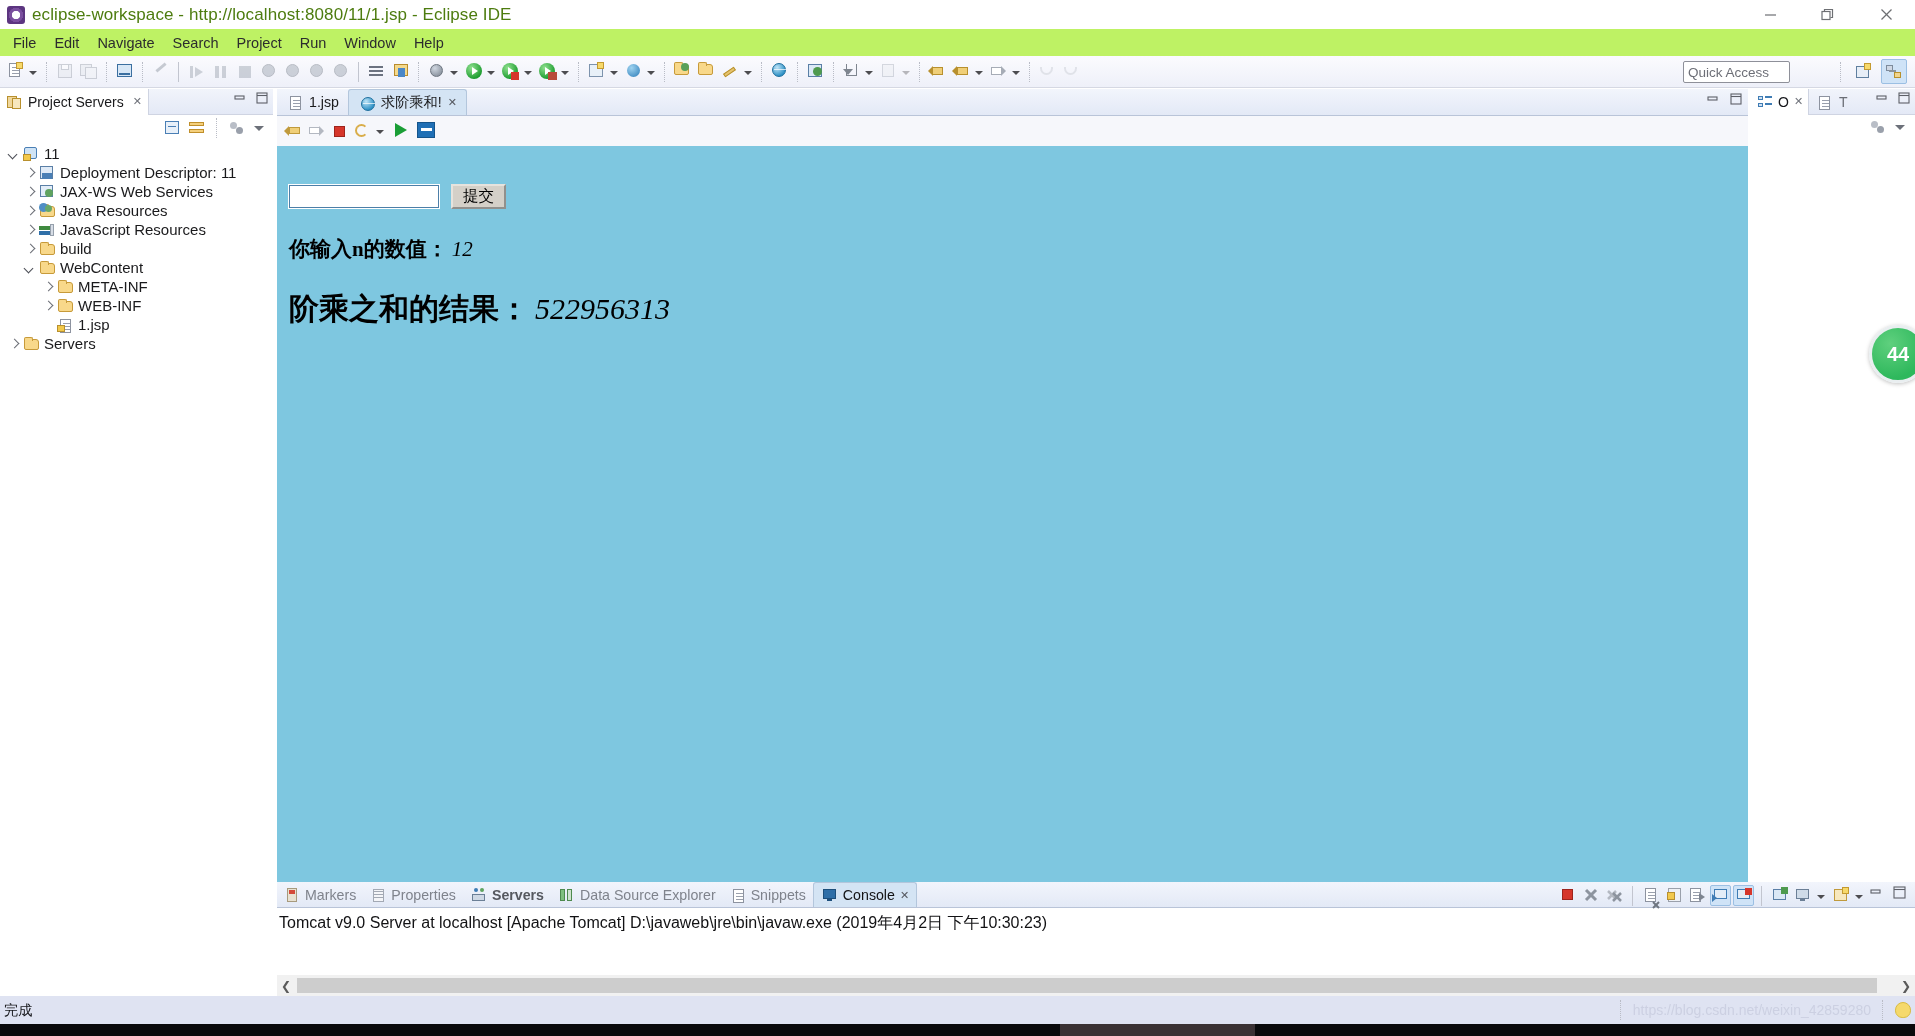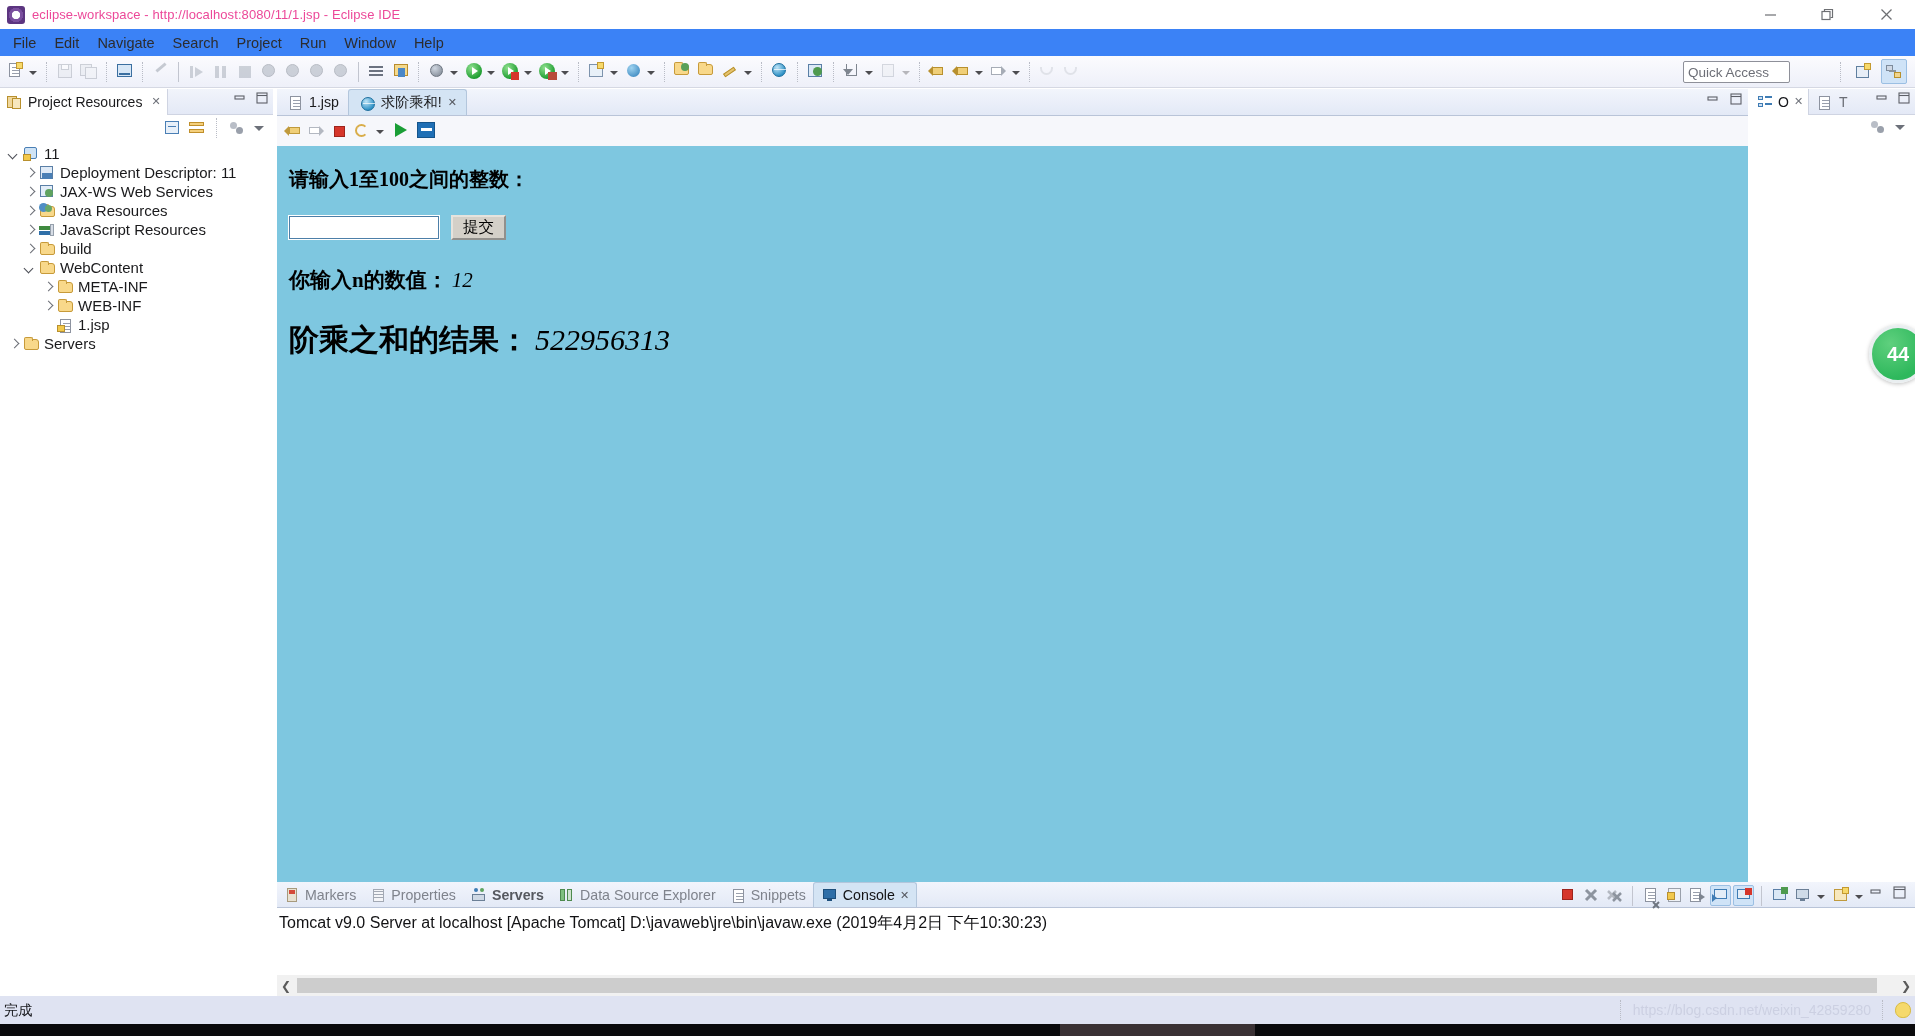--- a/index.html
+++ b/index.html
@@ -26,36 +26,36 @@
     width: 18px; height: 18px; margin-left: 7px; margin-right: 7px;
     background: radial-gradient(circle at 50% 50%, #d8d8e8 0 30%, #7a4f9e 32% 55%, #5c3580 57% 100%);
     border-radius: 3px;
     position: relative;
   }
   .titlebar .tb-icon::after {
     content:""; position:absolute; left:5px; top:5px; width:8px; height:8px;
     border-radius:50%; background:#ffffff;
   }
   .titlebar .tb-title {
-    font-size: 13px; color: #ec4899; white-space: nowrap;
+    font-size: 17px; color: #4d7c0f; white-space: nowrap;
     letter-spacing: 0.1px;
   }
   .win-controls {
     position: absolute; right: 0; top: 0; height: 29px; display: flex;
   }
   .win-btn {
     width: 58px; height: 29px; display: flex; align-items: center; justify-content: center;
     color: #6d6f73;
   }
   .win-btn svg { display: block; }
 
   
   .menubar {
     position: absolute; top: 29px; left: 0; width: 1915px; height: 27px;
-    background: #3b82f6; display: flex; align-items: center; padding-left: 4px;
+    background: #bef264; display: flex; align-items: center; padding-left: 4px;
   }
   .menu-item {
     font-size: 14.5px; color: #2c2c2e; padding: 3px 9px; white-space: nowrap;
   }
 
   
   .toolbar {
     position: absolute; top: 56px; left: 0; width: 1915px; height: 32px;
     background: linear-gradient(#fbfbfe, #eef0f9);
     border-bottom: 1px solid #d5d8e3;
@@ -562,21 +562,21 @@
     </div>
   </div>
 
   <div class="left-panel">
     <div class="view-tabbar">
       <div class="view-tab">
         <span style="position:relative;width:17px;height:16px;display:inline-block;">
           <span class="sq" style="left:1px;top:2px;width:10px;height:12px;background:#f0d79b;border:1px solid #b8902e;"></span>
           <span class="sq" style="left:6px;top:4px;width:9px;height:11px;background:#f7e7bd;border:1px solid #b8902e;"></span>
         </span>
-        <span>Project Resources</span>
+        <span>Project Servers</span>
         <span class="tab-close">✕</span>
       </div>
       <div class="view-min-max">
         <span>
           <svg width="13" height="13" viewBox="0 0 13 13">
               <rect x="2" y="4" width="9" height="3" fill="none" stroke="#5d6068" stroke-width="1.1"></rect>
             </svg>
         </span>
         <span>
           <svg width="14" height="14" viewBox="0 0 14 14">
@@ -756,21 +756,20 @@
       <div class="go-btn">
         <span class="sq" style="left:4px;top:3px;border-left:12px solid #1a9e36;border-top:7px solid transparent;border-bottom:7px solid transparent;"></span>
       </div>
       <div class="go-btn">
         <span class="sq" style="left:1px;top:2px;width:18px;height:16px;background:#1f6fb5;border:1px solid #14548b;"></span>
         <span class="sq" style="left:5px;top:8px;width:11px;height:3px;background:#ffffff;"></span>
       </div>
     </div>
 
     <div class="page-viewport">
-      <div class="page-h">请输入1至100之间的整数：</div>
       <div class="form-row">
         <input class="txt-input" type="text" value="" style="">
         <div class="submit-btn">提交</div>
       </div>
       <div class="page-line2">
         <span>你输入n的数值：</span>
         <span class="val">12</span>
       </div>
       <div class="page-line3">
         <span>阶乘之和的结果：</span>

